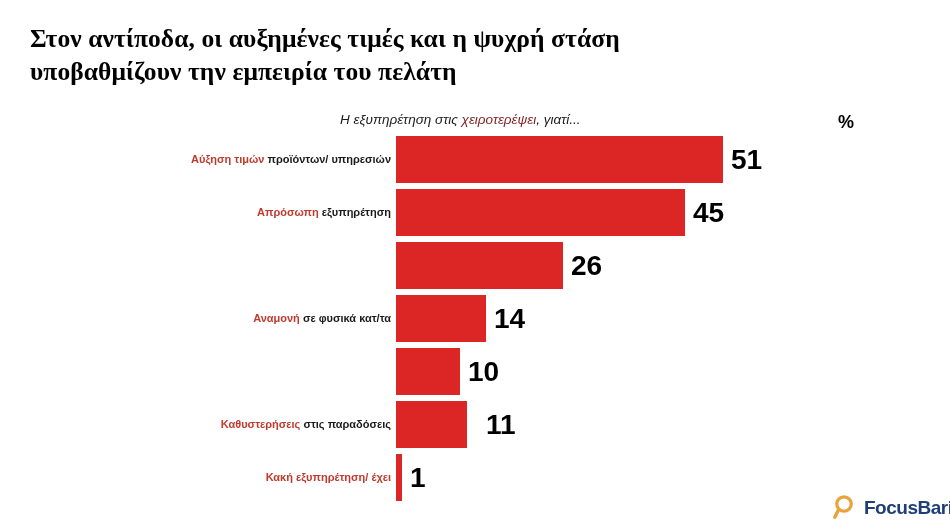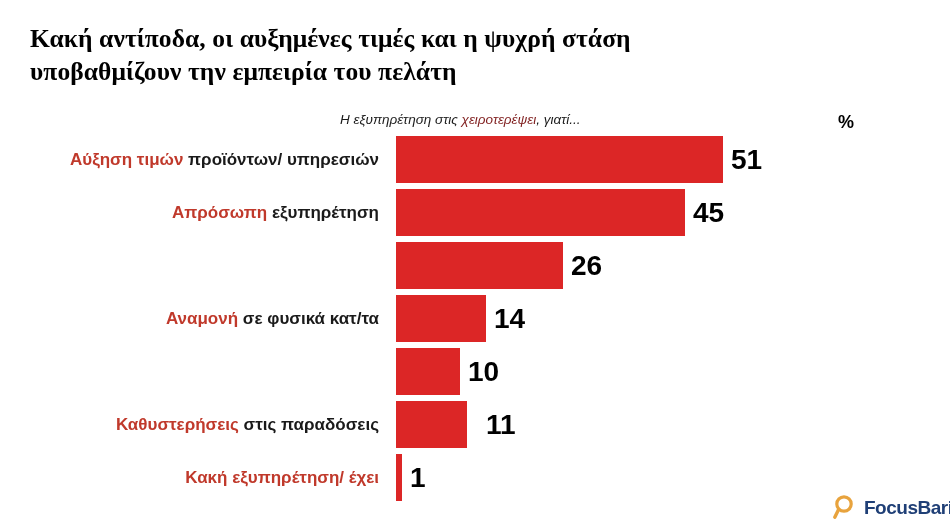--- a/index.html
+++ b/index.html
@@ -73,25 +73,25 @@
     height: 47px;
     width: 950px;
   }
   .row-label {
     position: absolute;
     right: 555px;           
     top: 0;
     height: 47px;
     line-height: 47px;
     white-space: nowrap;
-    font-size: 17px;
+    font-size: 11px;
     font-weight: bold;
     color: #1a1a1a;
     text-align: left;
-    padding-right: 16px;
+    padding-right: 4px;
   }
   .row-label .hl {
     color: #c0392b;
     font-weight: bold;
   }
   .bar {
     position: absolute;
     left: 396px;
     top: 0;
     height: 47px;
@@ -131,21 +131,21 @@
     line-height: 1;
     white-space: nowrap;
   }
   .logo-text .focus { color: #1f3f76; }
   .logo-text .bari  { color: #1f3f76; }
 </style>
 </head>
 <body>
 
 <div class="title-block">
-  <div class="title-line">Κακή αντίποδα, οι αυξημένες τιμές και η ψυχρή στάση</div>
+  <div class="title-line">Στον αντίποδα, οι αυξημένες τιμές και η ψυχρή στάση</div>
   <div class="title-line">υποβαθμίζουν την εμπειρία του πελάτη</div>
 </div>
 
 <div class="subtitle">
   <span>Η εξυπηρέτηση στις </span><span class="hl">χειροτερέψει</span><span>, γιατί...</span>
 </div>
 
 <div class="pct-sign">%</div>
 
 <div class="chart" id="chart-rows">

